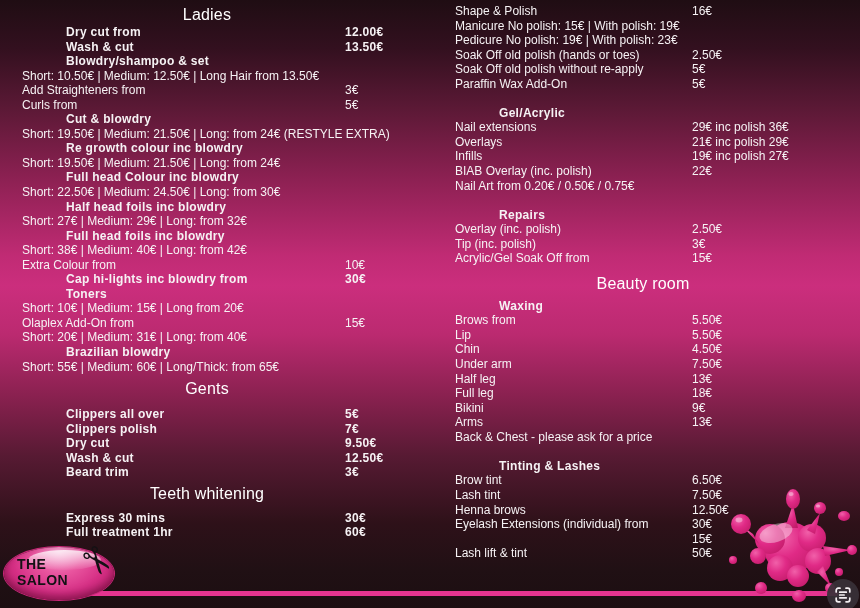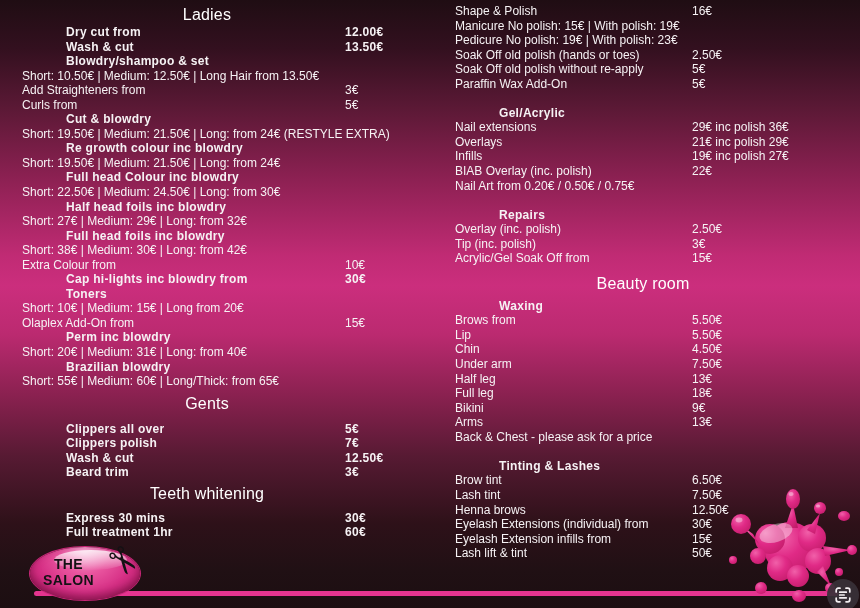--- a/index.html
+++ b/index.html
@@ -25,24 +25,24 @@
   [data-name="section-title-teeth-whitening"]{margin:4px 0 7px 0;}
   [data-name="section-title-beauty-room"]{margin:8px 0 5px 0;}
 
   .row{position:relative; height:14.55px; line-height:14.55px;
        font-size:12px; white-space:nowrap;}
   .row .price{position:absolute; left:var(--price-x); top:0;}
   .row.bold, .row.sub{font-weight:bold; letter-spacing:.3px;padding-left:44px;}
   .row.gap{height:14.55px;}
 
   
-  .logo{position:absolute; left:30px; top:547px; width:110px; height:53px;
+  .logo{position:absolute; left:4px; top:547px; width:110px; height:53px;
     border-radius:50%;
     background:radial-gradient(ellipse at 50% 10%, #f6a3cf 0%, #e9559f 32%, #d62f85 62%, #b81f69 100%);
-    box-shadow:inset 0 -4px 8px rgba(90,5,45,.6), 0 0 0 1px #c92678;text-align:center;}
+    box-shadow:inset 0 -4px 8px rgba(90,5,45,.6), 0 0 0 1px #c92678;}
   .logo-gloss{position:absolute; left:22%; top:6%; width:66%; height:38%;
     border-radius:50%;
     background:linear-gradient(180deg, rgba(255,255,255,.8), rgba(255,255,255,.04));}
   .logo-text{position:absolute; left:13px; top:9px; color:#141114;
     font-weight:bold; font-size:14px; line-height:16px; letter-spacing:.4px;}
   .logo-text span{display:block;}
   .logo-scissors{position:absolute; right:2px; top:-4px; color:#141114;
     font-family:"DejaVu Sans", sans-serif; font-size:37px; line-height:37px;
     transform:rotate(52deg);}
 
@@ -73,33 +73,33 @@
       <div class="row" data-name="menu-item"><span class="label" data-name="item-label">Curls from</span><span class="price" data-name="item-price">5€</span></div>
       <div class="row sub" data-name="menu-subheader">Cut &amp; blowdry</div>
       <div class="row" data-name="menu-note"><span class="label" data-name="item-label">Short: 19.50€ | Medium: 21.50€ | Long: from 24€ (RESTYLE EXTRA)</span></div>
       <div class="row sub" data-name="menu-subheader">Re growth colour inc blowdry</div>
       <div class="row" data-name="menu-note"><span class="label" data-name="item-label">Short: 19.50€ | Medium: 21.50€ | Long: from 24€</span></div>
       <div class="row sub" data-name="menu-subheader">Full head Colour inc blowdry</div>
       <div class="row" data-name="menu-note"><span class="label" data-name="item-label">Short: 22.50€ | Medium: 24.50€ | Long: from 30€</span></div>
       <div class="row sub" data-name="menu-subheader">Half head foils inc blowdry</div>
       <div class="row" data-name="menu-note"><span class="label" data-name="item-label">Short: 27€ | Medium: 29€ | Long: from 32€</span></div>
       <div class="row sub" data-name="menu-subheader">Full head foils inc blowdry</div>
-      <div class="row" data-name="menu-note"><span class="label" data-name="item-label">Short: 38€ | Medium: 30€ | Long: from 42€</span></div>
+      <div class="row" data-name="menu-note"><span class="label" data-name="item-label">Short: 38€ | Medium: 40€ | Long: from 42€</span></div>
       <div class="row" data-name="menu-item"><span class="label" data-name="item-label">Extra Colour from</span><span class="price" data-name="item-price">10€</span></div>
       <div class="row bold" data-name="menu-item"><span class="label" data-name="item-label">Cap hi-lights inc blowdry from</span><span class="price" data-name="item-price">30€</span></div>
       <div class="row sub" data-name="menu-subheader">Toners</div>
       <div class="row" data-name="menu-note"><span class="label" data-name="item-label">Short: 10€ | Medium: 15€ | Long from 20€</span></div>
       <div class="row" data-name="menu-item"><span class="label" data-name="item-label">Olaplex Add-On from</span><span class="price" data-name="item-price">15€</span></div>
-      <div class="row sub" data-name="menu-subheader">Perm inc blowdry</div>
       <div class="row" data-name="menu-note"><span class="label" data-name="item-label">Short: 20€ | Medium: 31€ | Long: from 40€</span></div>
       <div class="row sub" data-name="menu-subheader">Brazilian blowdry</div>
       <div class="row" data-name="menu-note"><span class="label" data-name="item-label">Short: 55€ | Medium: 60€ | Long/Thick: from 65€</span></div>
       <div class="section-title" data-name="section-title-gents">Gents</div>
       <div class="row bold" data-name="menu-item"><span class="label" data-name="item-label">Clippers all over</span><span class="price" data-name="item-price">5€</span></div>
       <div class="row bold" data-name="menu-item"><span class="label" data-name="item-label">Clippers polish</span><span class="price" data-name="item-price">7€</span></div>
+      <div class="row bold" data-name="menu-item"><span class="label" data-name="item-label">Dry cut</span><span class="price" data-name="item-price">9.50€</span></div>
       <div class="row bold" data-name="menu-item"><span class="label" data-name="item-label">Wash &amp; cut</span><span class="price" data-name="item-price">12.50€</span></div>
       <div class="row bold" data-name="menu-item"><span class="label" data-name="item-label">Beard trim</span><span class="price" data-name="item-price">3€</span></div>
       <div class="section-title" data-name="section-title-teeth-whitening">Teeth whitening</div>
       <div class="row bold" data-name="menu-item"><span class="label" data-name="item-label">Express 30 mins</span><span class="price" data-name="item-price">30€</span></div>
       <div class="row bold" data-name="menu-item"><span class="label" data-name="item-label">Full treatment 1hr</span><span class="price" data-name="item-price">60€</span></div>
     </div>
   <div class="col col-right" data-name="menu-column-right">
       <div class="row" data-name="menu-item"><span class="label" data-name="item-label">Shape &amp; Polish</span><span class="price" data-name="item-price">16€</span></div>
       <div class="row" data-name="menu-note"><span class="label" data-name="item-label">Manicure No polish: 15€ | With polish: 19€</span></div>
       <div class="row" data-name="menu-note"><span class="label" data-name="item-label">Pedicure No polish: 19€ | With polish: 23€</span></div>
@@ -128,21 +128,21 @@
       <div class="row" data-name="menu-item"><span class="label" data-name="item-label">Full leg</span><span class="price" data-name="item-price">18€</span></div>
       <div class="row" data-name="menu-item"><span class="label" data-name="item-label">Bikini</span><span class="price" data-name="item-price">9€</span></div>
       <div class="row" data-name="menu-item"><span class="label" data-name="item-label">Arms</span><span class="price" data-name="item-price">13€</span></div>
       <div class="row" data-name="menu-note"><span class="label" data-name="item-label">Back &amp; Chest - please ask for a price</span></div>
       <div class="row gap" data-name="menu-spacer"></div>
       <div class="row sub" data-name="menu-subheader">Tinting &amp; Lashes</div>
       <div class="row" data-name="menu-item"><span class="label" data-name="item-label">Brow tint</span><span class="price" data-name="item-price">6.50€</span></div>
       <div class="row" data-name="menu-item"><span class="label" data-name="item-label">Lash tint</span><span class="price" data-name="item-price">7.50€</span></div>
       <div class="row" data-name="menu-item"><span class="label" data-name="item-label">Henna brows</span><span class="price" data-name="item-price">12.50€</span></div>
       <div class="row" data-name="menu-item"><span class="label" data-name="item-label">Eyelash Extensions (individual) from</span><span class="price" data-name="item-price">30€</span></div>
-      <div class="row" data-name="menu-item"><span class="label" data-name="item-label">Eyelash Extension infills from</span><span class="price" data-name="item-price">15€</span></div>
+      <div class="row" data-name="menu-item"><span class="price" data-name="item-price">15€</span></div>
       <div class="row" data-name="menu-item"><span class="label" data-name="item-label">Lash lift &amp; tint</span><span class="price" data-name="item-price">50€</span></div>
     </div>
 
   <div class="bottom-line" data-name="accent-line" style="background: rgb(229, 52, 143);"></div>
 
   <svg class="splat" data-name="paint-splat-graphic" viewBox="0 0 132 121">
     <defs>
       <radialGradient id="splatg" cx="0.35" cy="0.3" r="0.85">
         <stop offset="0" stop-color="#f160a9"></stop>
         <stop offset="0.45" stop-color="#e02a86"></stop>

